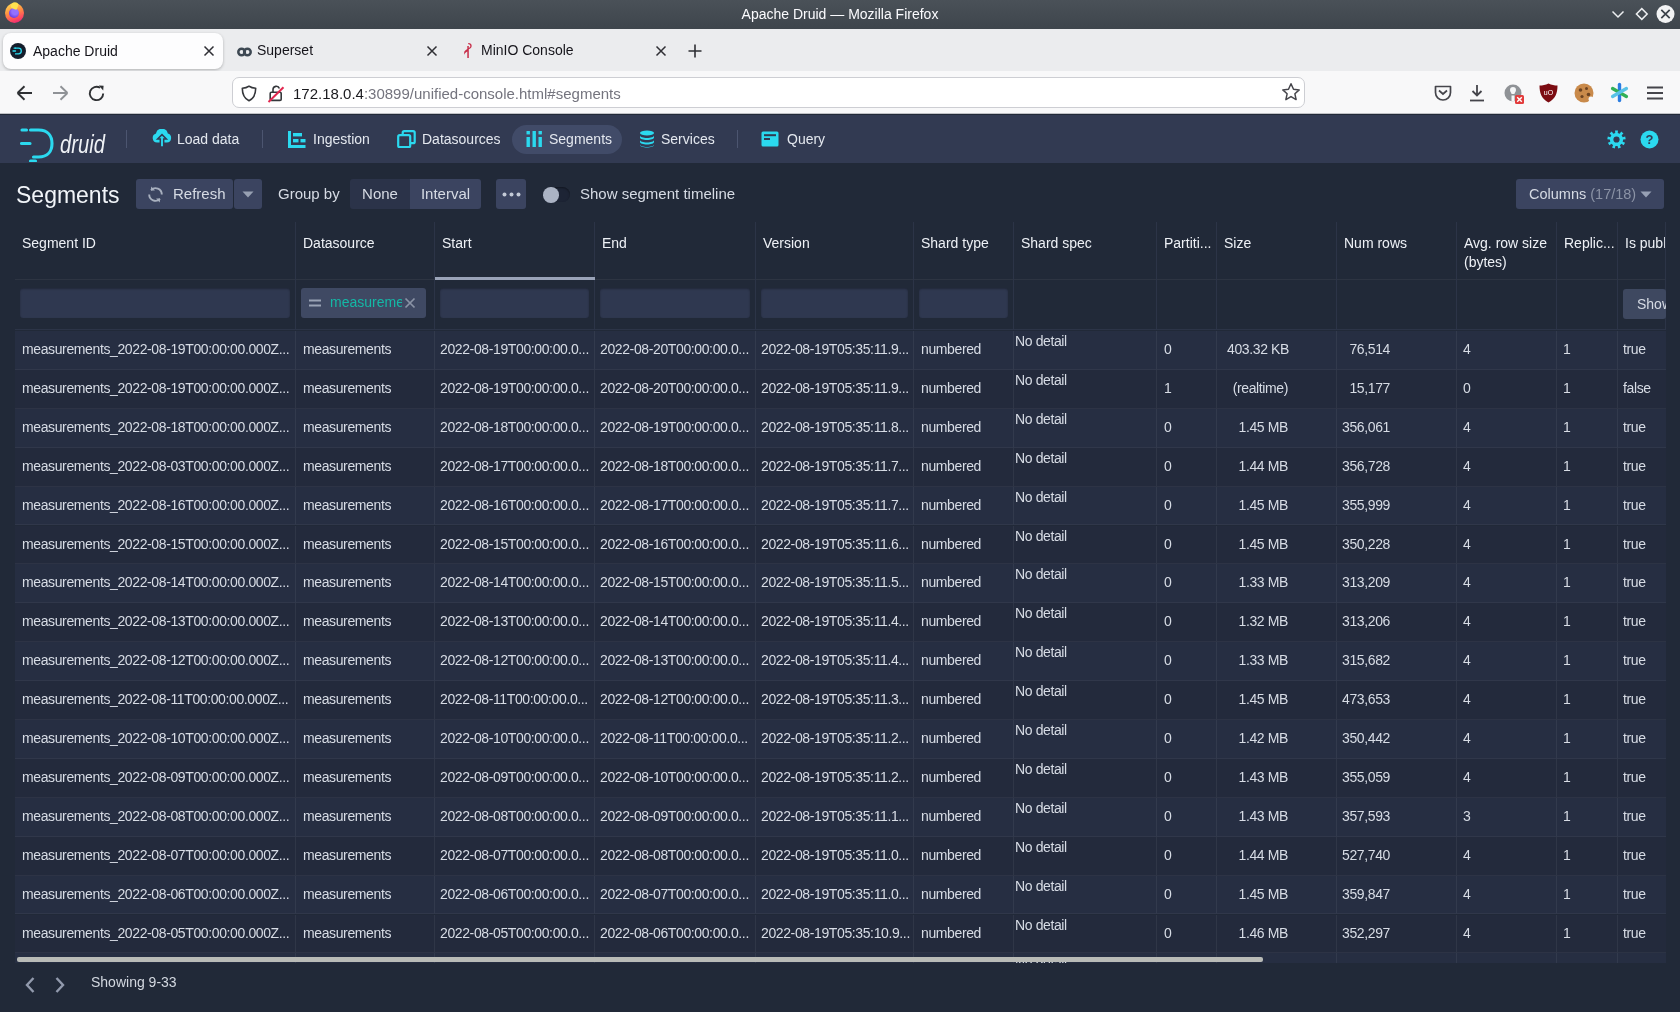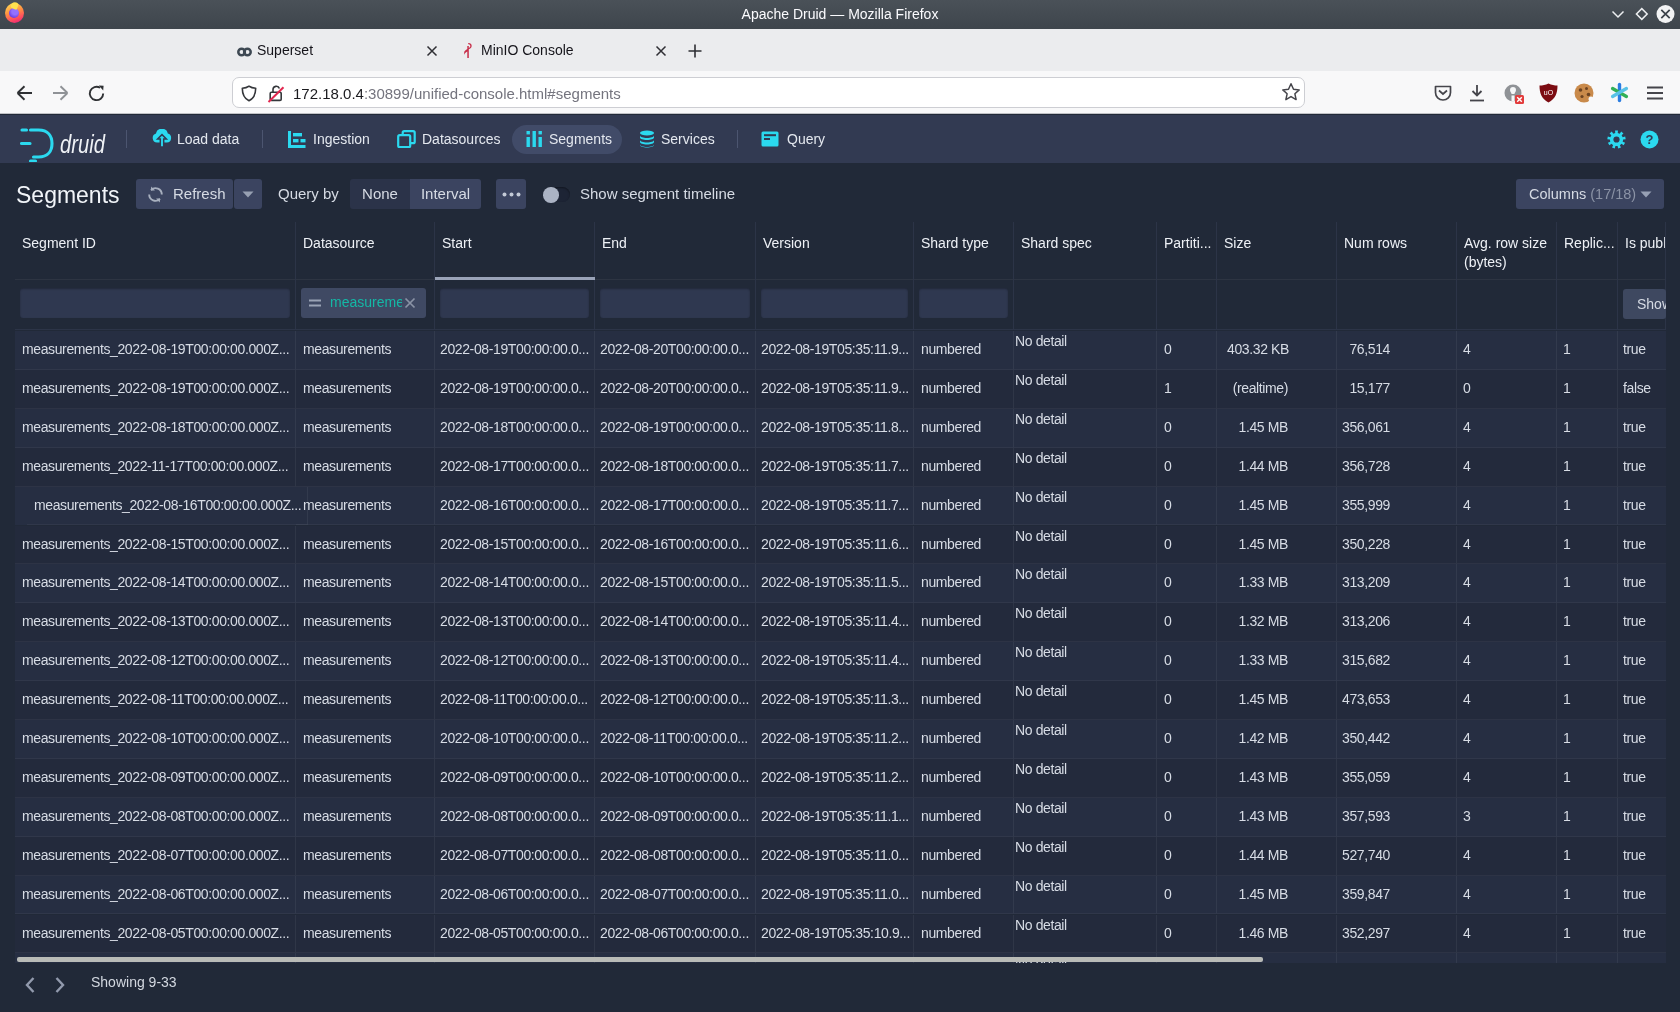--- a/index.html
+++ b/index.html
@@ -56,20 +56,35 @@
   <div id="fxlogo"></div>
   <svg class="abs" style="left:1608px;top:4px" width="68" height="20" viewBox="0 0 68 20">
     <path d="M4.5 7.5 L10 13 L15.5 7.5" stroke="#eceef0" stroke-width="1.5" fill="none"></path>
     <rect x="30" y="6.2" width="7.6" height="7.6" transform="rotate(45 33.8 10)" stroke="#eceef0" stroke-width="1.5" fill="none"></rect>
     <circle cx="57.5" cy="10" r="9" fill="#f2f3f4"></circle>
     <path d="M53.3 5.8 L61.7 14.2 M61.7 5.8 L53.3 14.2" stroke="#3a4149" stroke-width="1.7" fill="none"></path>
   </svg>
 </div>
 
 <div id="tabstrip">
+  <div class="tab-active">
+    <div class="abs" style="left:7px;top:10px;width:16px;height:16px;border-radius:50%;background:#141d2b">
+      <svg width="16" height="16" viewBox="0 0 16 16">
+          <g stroke="#2bd9ef" stroke-width="1.3" fill="none">
+            <path d="M5 5.2 H8.5 C10.5 5.2 11.3 6.4 11.3 8 C11.3 9.6 10.5 10.8 8.5 10.8 H5"></path>
+            <path d="M3 8 H5.5" stroke-linecap="round"></path>
+            <path d="M4.2 5.2 H5.4" stroke-linecap="round"></path>
+          </g>
+        </svg>
+    </div>
+    <div class="tabtxt" style="left:30px">Apache Druid</div>
+    <svg class="tclose" style="left:198px" width="16" height="16" viewBox="0 0 16 16">
+        <path d="M3.5 3.5 L12.5 12.5 M12.5 3.5 L3.5 12.5" stroke="#2f2f34" stroke-width="1.5"></path>
+      </svg>
+  </div>
 
   <svg class="abs" style="left:236.5px;top:18px" width="15" height="10" viewBox="0 0 15 10">
     <circle cx="4.6" cy="5" r="3.3" stroke="#3d4852" stroke-width="2.5" fill="none"></circle>
     <circle cx="10.4" cy="5" r="3.3" stroke="#3d4852" stroke-width="2.5" fill="none"></circle>
   </svg>
   <div class="tabtxt" style="left:257px;top:3px">Superset</div>
   <svg class="tclose" style="left:424px;top:13.5px" width="16" height="16" viewBox="0 0 16 16">
       <path d="M3.5 3.5 L12.5 12.5 M12.5 3.5 L3.5 12.5" stroke="#2f2f34" stroke-width="1.5"></path>
     </svg>
 
@@ -229,21 +244,21 @@
       <path d="M4.2 0.6 L3.9 4.6 L7.9 4.4 Z" fill="#a8b0bf"></path>
       <path d="M12.8 16.4 L13.1 12.4 L9.1 12.6 Z" fill="#a8b0bf"></path>
     </svg>
   <span class="abs" style="left:37px;top:0;line-height:30px">Refresh</span>
 </div>
 <div class="btn" style="left:234px;width:28px">
   <svg class="abs" style="left:8px;top:12px" width="12" height="7" viewBox="0 0 12 7">
       <path d="M0.5 0.5 h11 l-5.5 6 Z" fill="#97a0b2"></path>
     </svg>
 </div>
-<div class="vlabel" style="left:278px">Query by</div>
+<div class="vlabel" style="left:278px">Group by</div>
 <div class="btn" style="left:350px;width:60px;background:#2b3349;border-radius:3px 0 0 3px;text-align:center;line-height:30px">None</div>
 <div class="btn" style="left:410px;width:71px;border-radius:0 3px 3px 0;text-align:center;line-height:30px">Interval</div>
 <div class="btn" style="left:496px;width:30px">
   <svg class="abs" style="left:6px;top:13px" width="19" height="5" viewBox="0 0 19 5">
       <circle cx="2.5" cy="2.5" r="2" fill="#c3cad6"></circle>
       <circle cx="9.5" cy="2.5" r="2" fill="#c3cad6"></circle>
       <circle cx="16.5" cy="2.5" r="2" fill="#c3cad6"></circle>
     </svg>
 </div>
 <div class="abs" style="left:543px;top:187px;width:27px;height:15px;background:#1d2435;border-radius:8px;box-shadow:inset 0 1px 2px rgba(0,0,0,.4)"></div>
@@ -356,40 +371,40 @@
         <span class="num" style="left:10px;width:61px">1.45 MB</span>
       </div>
 <div class="cell" style="left:1322px;width:120px;padding:0">
         <span class="num" style="left:5px;width:48px">356,061</span>
       </div>
 <div class="cell" style="left:1442px;width:100px;padding-left:6px">4</div>
 <div class="cell" style="left:1542px;width:61px;padding-left:6px">1</div>
 <div class="cell" style="left:1603px;width:48px;padding-left:5px;border-right:none">true</div>
 </div>
 <div class="row even" style="top:225.7px">
-<div class="cell" style="left:0px;width:281px">measurements_2022-11-17T00:00:00.000Z...</div>
+<div class="cell" style="left:0px;width:281px">measurements_2022-08-03T00:00:00.000Z...</div>
 <div class="cell" style="left:281px;width:139px">measurements</div>
 <div class="cell" style="left:420px;width:160px;padding-left:5px">2022-08-17T00:00:00.0...</div>
 <div class="cell" style="left:580px;width:161px;padding-left:5px">2022-08-18T00:00:00.0...</div>
 <div class="cell" style="left:741px;width:158px;padding-left:5px">2022-08-19T05:35:11.7...</div>
 <div class="cell" style="left:899px;width:100px">numbered</div>
 <div class="cell topcell" style="left:999px;width:143px;padding-left:1px">No detail</div>
 <div class="cell" style="left:1142px;width:60px">0</div>
 <div class="cell" style="left:1202px;width:120px;padding:0">
         <span class="num" style="left:10px;width:61px">1.44 MB</span>
       </div>
 <div class="cell" style="left:1322px;width:120px;padding:0">
         <span class="num" style="left:5px;width:48px">356,728</span>
       </div>
 <div class="cell" style="left:1442px;width:100px;padding-left:6px">4</div>
 <div class="cell" style="left:1542px;width:61px;padding-left:6px">1</div>
 <div class="cell" style="left:1603px;width:48px;padding-left:5px;border-right:none">true</div>
 </div>
 <div class="row odd" style="top:264.6px">
-<div class="cell" style="left:12px;width:281px">measurements_2022-08-16T00:00:00.000Z...</div>
+<div class="cell" style="left:0px;width:281px">measurements_2022-08-16T00:00:00.000Z...</div>
 <div class="cell" style="left:281px;width:139px">measurements</div>
 <div class="cell" style="left:420px;width:160px;padding-left:5px">2022-08-16T00:00:00.0...</div>
 <div class="cell" style="left:580px;width:161px;padding-left:5px">2022-08-17T00:00:00.0...</div>
 <div class="cell" style="left:741px;width:158px;padding-left:5px">2022-08-19T05:35:11.7...</div>
 <div class="cell" style="left:899px;width:100px">numbered</div>
 <div class="cell topcell" style="left:999px;width:143px;padding-left:1px">No detail</div>
 <div class="cell" style="left:1142px;width:60px">0</div>
 <div class="cell" style="left:1202px;width:120px;padding:0">
         <span class="num" style="left:10px;width:61px">1.45 MB</span>
       </div>

